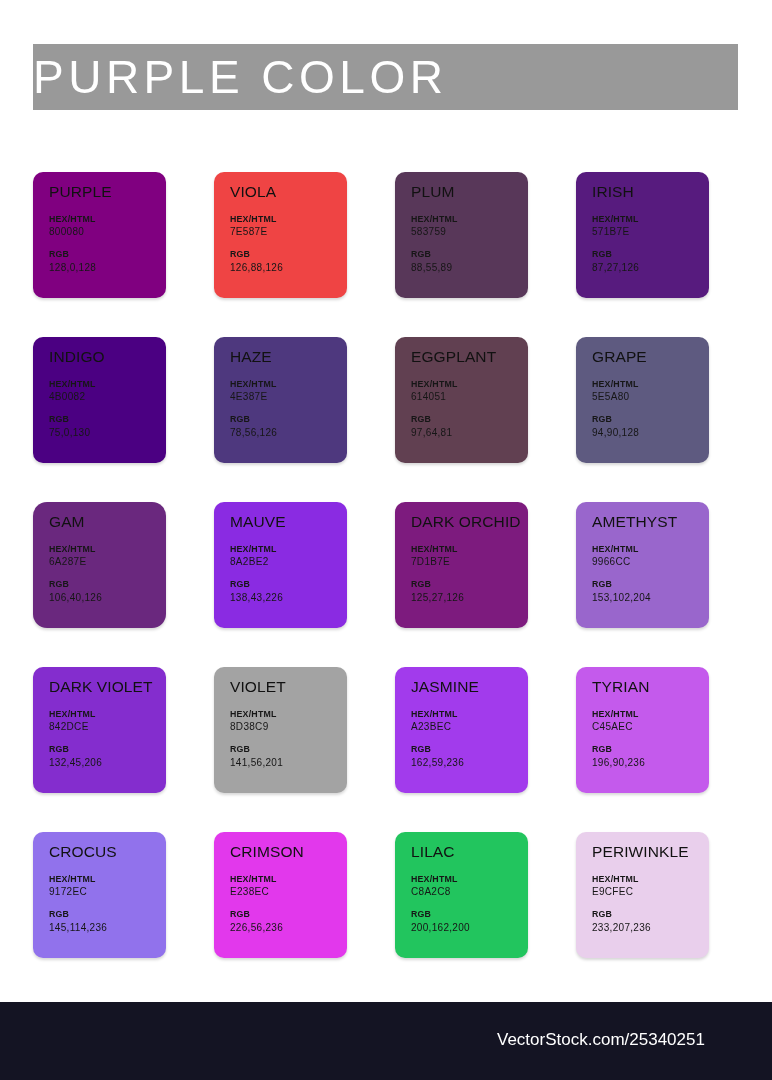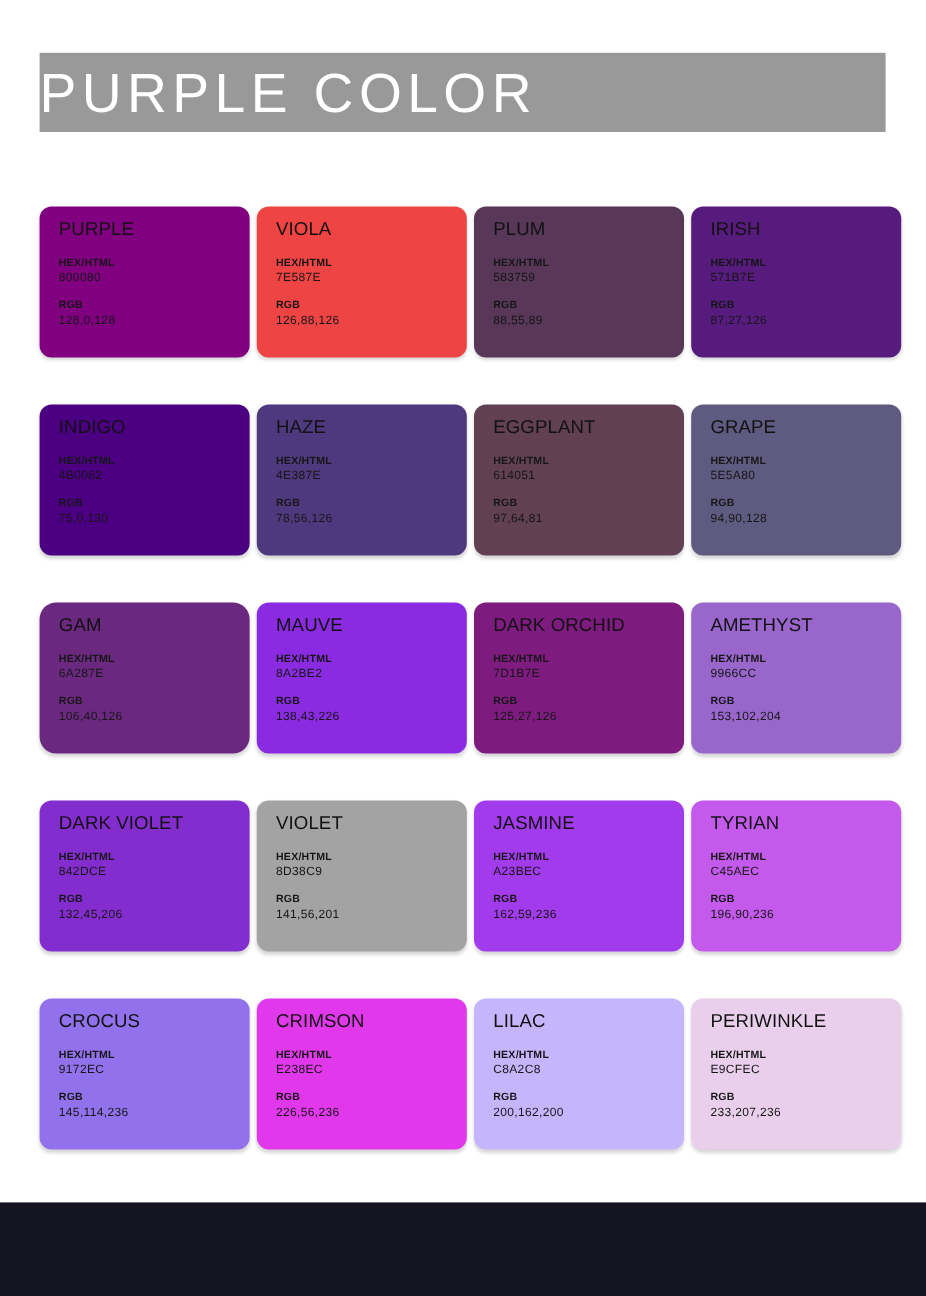--- a/index.html
+++ b/index.html
@@ -42,21 +42,21 @@
     left: 33px;
     top: 172px;
     width: 706px;
     display: grid;
     grid-template-columns: repeat(4, 163px);
     column-gap: 18px;
     row-gap: 39px;
   }
 
   .swatch-card {
-    width: 175px;
+    width: 133px;
     height: 126px;
     border-radius: 10px;
     box-sizing: border-box;
     padding: 12px 0 0 16px;
     box-shadow: 0 2px 3px rgba(0,0,0,0.16);
     position: relative;
     overflow: hidden;
   }
 
   .swatch-name {
@@ -323,21 +323,21 @@
       <div class="swatch-name">CRIMSON</div>
       <div class="field-block">
         <div class="field-label">HEX/HTML</div>
         <div class="field-value">E238EC</div>
       </div>
       <div class="field-block">
         <div class="field-label">RGB</div>
         <div class="field-value">226,56,236</div>
       </div>
     </div>
-    <div class="swatch-card" style="background: #c4b5fd;">
+    <div class="swatch-card" style="background: #22c55e;">
       <div class="swatch-name">LILAC</div>
       <div class="field-block">
         <div class="field-label">HEX/HTML</div>
         <div class="field-value">C8A2C8</div>
       </div>
       <div class="field-block">
         <div class="field-label">RGB</div>
         <div class="field-value">200,162,200</div>
       </div>
     </div>
@@ -348,13 +348,14 @@
         <div class="field-value">E9CFEC</div>
       </div>
       <div class="field-block">
         <div class="field-label">RGB</div>
         <div class="field-value">233,207,236</div>
       </div>
     </div>
   </div>
 
 <div id="footer-bar">
+  <div id="footer-url">VectorStock.com/25340251</div>
 </div>
 
 </body></html>

